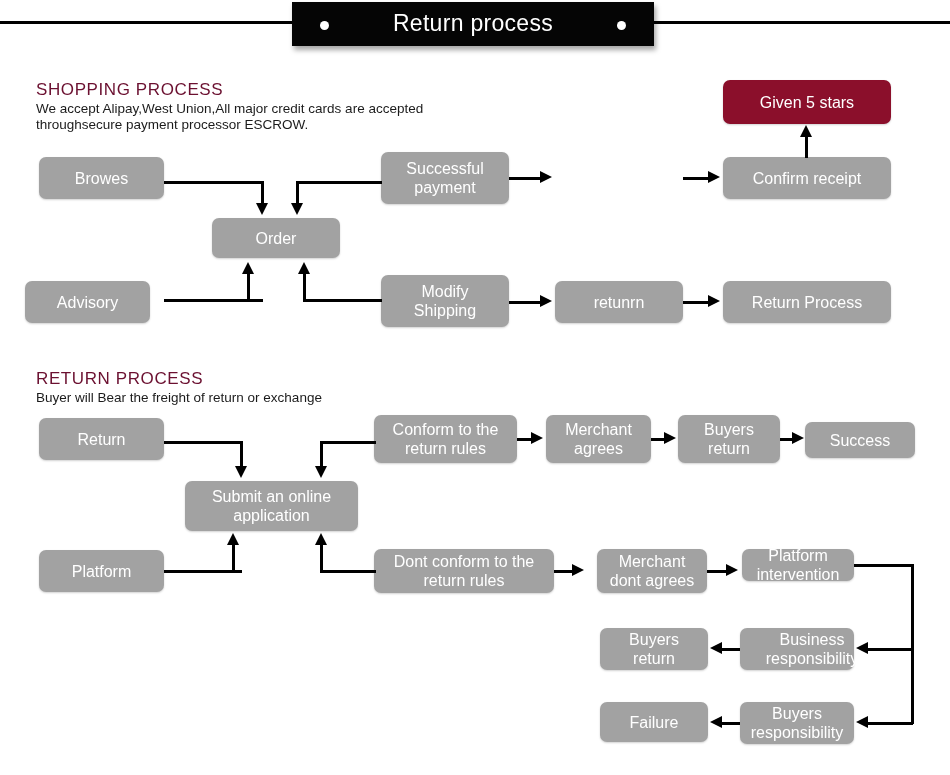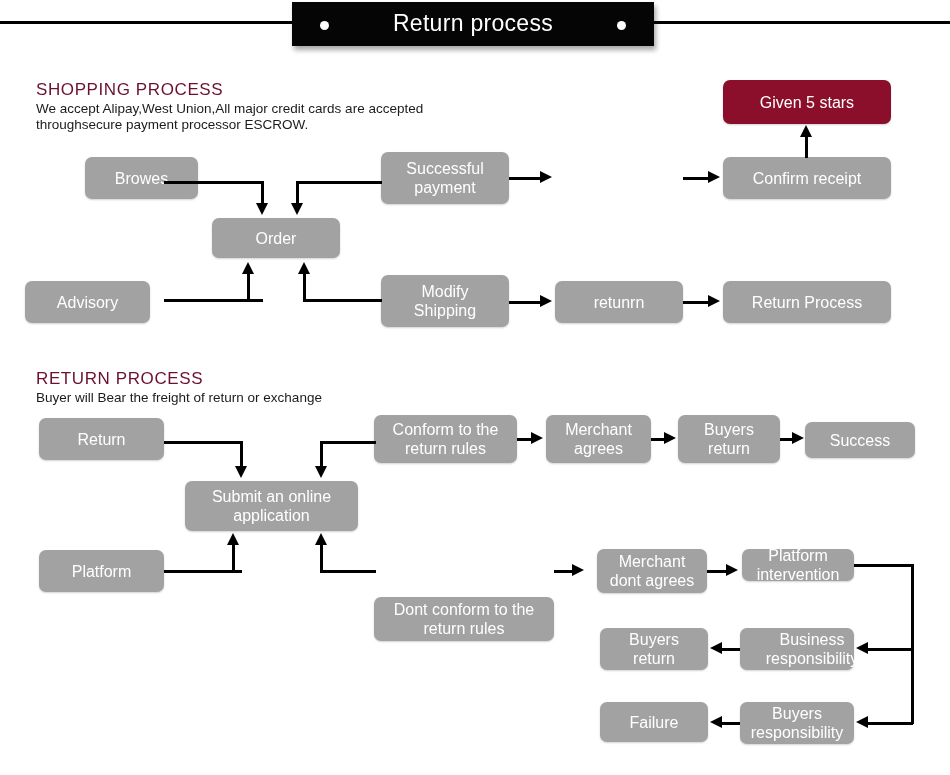--- a/index.html
+++ b/index.html
@@ -141,21 +141,21 @@
   <div class="banner">
     <div class="banner-dot l"></div>
     <div class="banner-dot r"></div>
     <div class="banner-title">Return process</div>
   </div>
 
   <div class="section-title" style="left:36px; top:80px;">SHOPPING PROCESS</div>
   <div class="section-sub" style="left:36px; top:101px;">We accept Alipay,West Union,All major credit cards are accepted
 throughsecure payment processor ESCROW.</div>
 
-  <div class="node" style="left:39px;  top:157px; width:113px; height:42px;margin-left:46px;">Browes</div>
+  <div class="node" style="left:39px;  top:157px; width:125px; height:42px;">Browes</div>
   <div class="node" style="left:381px; top:152px; width:128px; height:52px;">Successful
 payment</div>
   <div class="node" style="left:723px; top:157px; width:168px; height:42px;">Confirm receipt</div>
   <div class="node accent" style="left:723px; top:80px; width:168px; height:44px;">Given 5 stars</div>
 
   <div class="node" style="left:212px; top:218px; width:128px; height:40px;">Order</div>
 
   <div class="node" style="left:25px;  top:281px; width:125px; height:42px;">Advisory</div>
   <div class="node" style="left:555px; top:281px; width:128px; height:42px;">retunrn</div>
   <div class="node" style="left:381px; top:275px; width:128px; height:52px;">Modify
@@ -202,21 +202,21 @@
   <div class="node" style="left:546px; top:415px; width:105px; height:48px;">Merchant
 agrees</div>
   <div class="node" style="left:678px; top:415px; width:102px; height:48px;">Buyers
 return</div>
   <div class="node" style="left:805px; top:422px; width:110px; height:36px;">Success</div>
 
   <div class="node" style="left:185px; top:481px; width:173px; height:50px;">Submit an online
 application</div>
 
   <div class="node" style="left:39px;  top:550px; width:125px; height:42px;">Platform</div>
-  <div class="node" style="left:374px; top:549px; width:180px; height:44px;margin-top:48px;">Dont conform to the
+  <div class="node" style="left:374px; top:549px; width:180px; height:44px;">Dont conform to the
 return rules</div>
   <div class="node" style="left:597px; top:549px; width:110px; height:44px;">Merchant
 dont agrees</div>
   <div class="node" style="left:742px; top:549px; width:112px; height:32px;">Platform
 intervention</div>
 
   <div class="node" style="left:600px; top:628px; width:108px; height:42px;">Buyers
 return</div>
   <div class="node" style="left:740px; top:628px; width:114px; height:42px;padding-left:36px;">Business
 responsibility</div>

